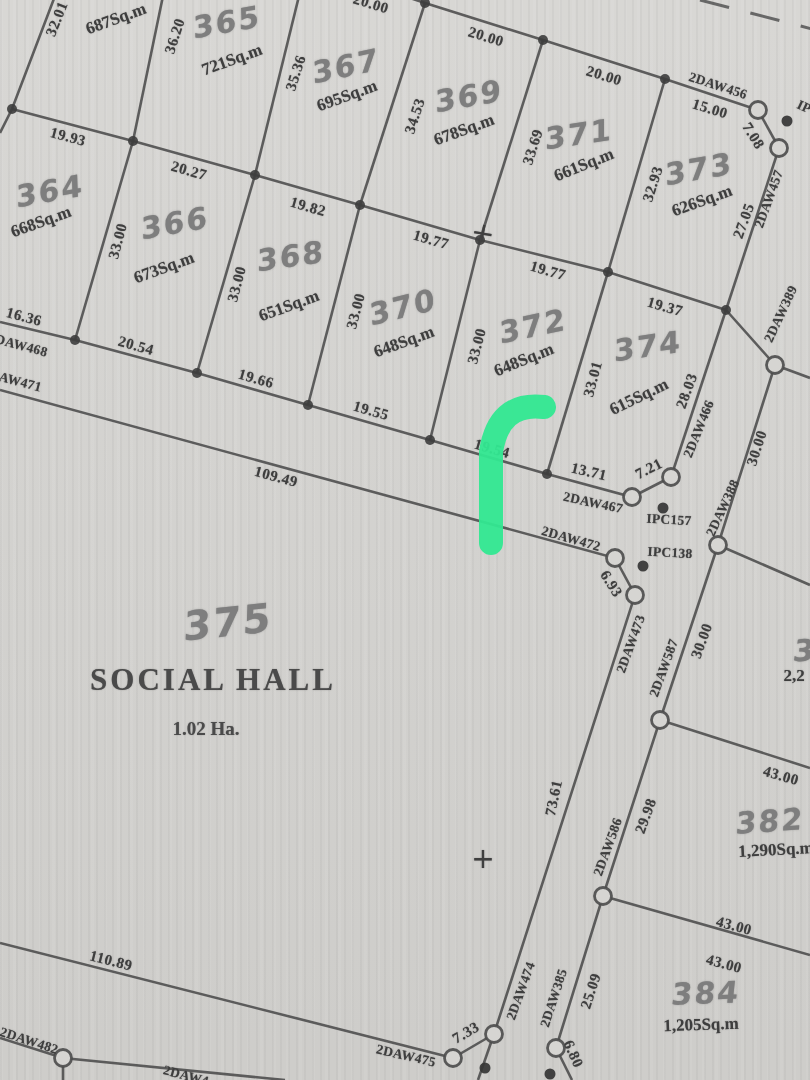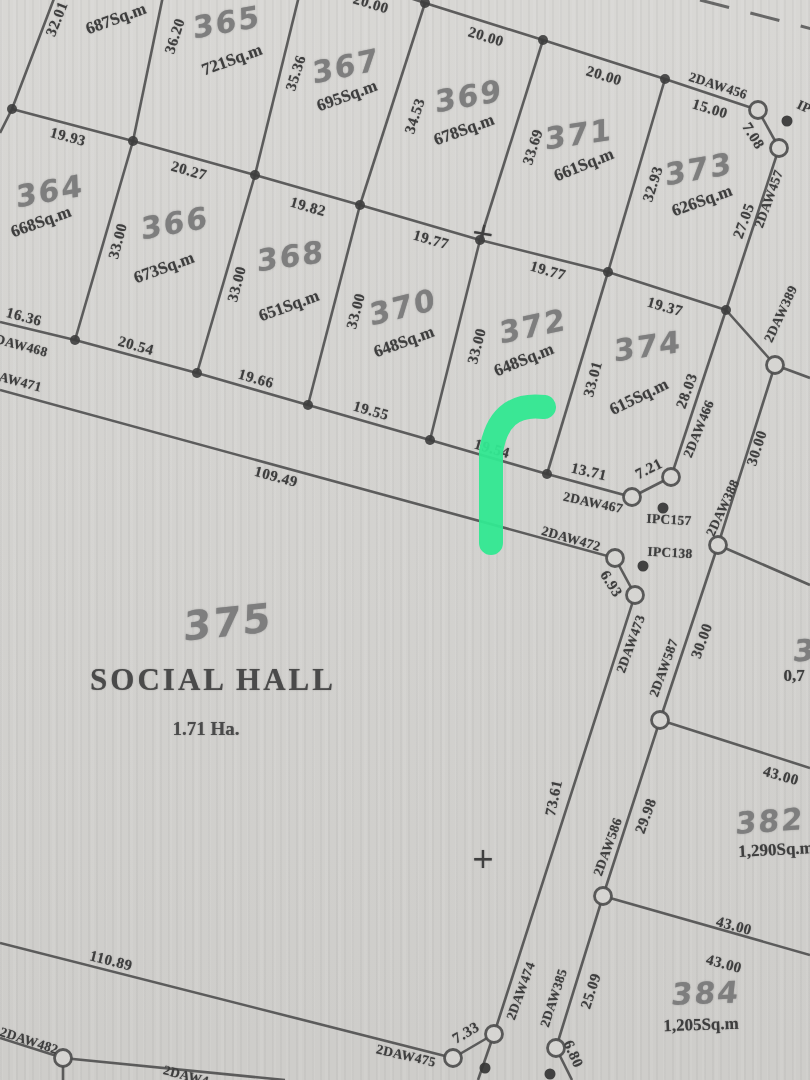--- a/index.html
+++ b/index.html
@@ -121,21 +121,21 @@
       <span class="lbl area" style="left: 584px; top: 165px; transform: translate(-50%, -50%) rotate(-22deg);">661Sq.m</span>
       <span class="lbl area" style="left: 702px; top: 201px; transform: translate(-50%, -50%) rotate(-20deg);">626Sq.m</span>
       <span class="lbl area" style="left: 41px; top: 222px; transform: translate(-50%, -50%) rotate(-20deg);">668Sq.m</span>
       <span class="lbl area" style="left: 164px; top: 268px; transform: translate(-50%, -50%) rotate(-20deg);">673Sq.m</span>
       <span class="lbl area" style="left: 289px; top: 306px; transform: translate(-50%, -50%) rotate(-20deg);">651Sq.m</span>
       <span class="lbl area" style="left: 404px; top: 342px; transform: translate(-50%, -50%) rotate(-20deg);">648Sq.m</span>
       <span class="lbl area" style="left: 524px; top: 360px; transform: translate(-50%, -50%) rotate(-22deg);">648Sq.m</span>
       <span class="lbl area" style="left: 639px; top: 397px; transform: translate(-50%, -50%) rotate(-26deg);">615Sq.m</span>
       <span class="lbl area" style="left: 776px; top: 850px; transform: translate(-50%, -50%) rotate(-3deg);">1,290Sq.m</span>
       <span class="lbl area" style="left: 701px; top: 1025px; transform: translate(-50%, -50%) rotate(-2deg);">1,205Sq.m</span>
-      <span class="lbl area" style="left: 794px; top: 676px; transform: translate(-50%, -50%) rotate(0deg);">0,7</span>
+      <span class="lbl area" style="left: 794px; top: 676px; transform: translate(-50%, -50%) rotate(0deg);">2,2</span>
       <span class="lbl dim" style="left: 57px; top: 19px; transform: translate(-50%, -50%) rotate(-68deg);">32.01</span>
       <span class="lbl dim" style="left: 371px; top: 4px; transform: translate(-50%, -50%) rotate(17deg);">20.00</span>
       <span class="lbl dim" style="left: 486px; top: 37px; transform: translate(-50%, -50%) rotate(17deg);">20.00</span>
       <span class="lbl dim" style="left: 604px; top: 76px; transform: translate(-50%, -50%) rotate(17deg);">20.00</span>
       <span class="lbl dim" style="left: 710px; top: 109px; transform: translate(-50%, -50%) rotate(17deg);">15.00</span>
       <span class="lbl dim" style="left: 753px; top: 136px; transform: translate(-50%, -50%) rotate(58deg);">7.08</span>
       <span class="lbl dim" style="left: 175px; top: 36px; transform: translate(-50%, -50%) rotate(-72deg);">36.20</span>
       <span class="lbl dim" style="left: 296px; top: 73px; transform: translate(-50%, -50%) rotate(-72deg);">35.36</span>
       <span class="lbl dim" style="left: 415px; top: 116px; transform: translate(-50%, -50%) rotate(-72deg);">34.53</span>
       <span class="lbl dim" style="left: 533px; top: 147px; transform: translate(-50%, -50%) rotate(-72deg);">33.69</span>
@@ -187,20 +187,20 @@
       <span class="lbl beacon" style="left: 521px; top: 991px; transform: translate(-50%, -50%) rotate(-70deg);">2DAW474</span>
       <span class="lbl beacon" style="left: 406px; top: 1056px; transform: translate(-50%, -50%) rotate(13deg);">2DAW475</span>
       <span class="lbl beacon" style="left: 29px; top: 1041px; transform: translate(-50%, -50%) rotate(18deg);">2DAW482</span>
       <span class="lbl beacon" style="left: 18px; top: 345px; transform: translate(-50%, -50%) rotate(15deg);">2DAW468</span>
       <span class="lbl beacon" style="left: 12px; top: 380px; transform: translate(-50%, -50%) rotate(15deg);">2DAW471</span>
       <span class="lbl beacon" style="left: 186px; top: 1076px; transform: translate(-50%, -50%) rotate(15deg);">2DAW4</span>
       <span class="lbl beacon" style="left: 669px; top: 520px; transform: translate(-50%, -50%) rotate(3deg);">IPC157</span>
       <span class="lbl beacon" style="left: 670px; top: 553px; transform: translate(-50%, -50%) rotate(3deg);">IPC138</span>
       <span class="lbl beacon" style="left: 804px; top: 107px; transform: translate(-50%, -50%) rotate(25deg);">IP</span>
       <span class="lbl title" style="left: 213px; top: 680px; transform: translate(-50%, -50%) rotate(0deg);">SOCIAL HALL</span>
-      <span class="lbl subtitle" style="left: 206px; top: 729px; transform: translate(-50%, -50%) rotate(0deg);">1.71 Ha.</span>
+      <span class="lbl subtitle" style="left: 206px; top: 729px; transform: translate(-50%, -50%) rotate(0deg);">1.02 Ha.</span>
       <span class="lbl cross" style="left: 483px; top: 233px; transform: translate(-50%, -50%) rotate(10deg);">+</span>
       <span class="lbl cross" style="left: 483px; top: 858px; transform: translate(-50%, -50%) rotate(0deg);">+</span>
     </div>
   <svg id="hl-svg" class="layer" width="810" height="1080" viewBox="0 0 810 1080">
       <path d="M 544 407 C 512 403 496 420 491 452 L 491 543" fill="none" stroke="#31e891" stroke-width="24" stroke-linecap="round" stroke-linejoin="round" stroke-opacity="0.95"></path>
     </svg>
 </div>
 
 </body></html>

